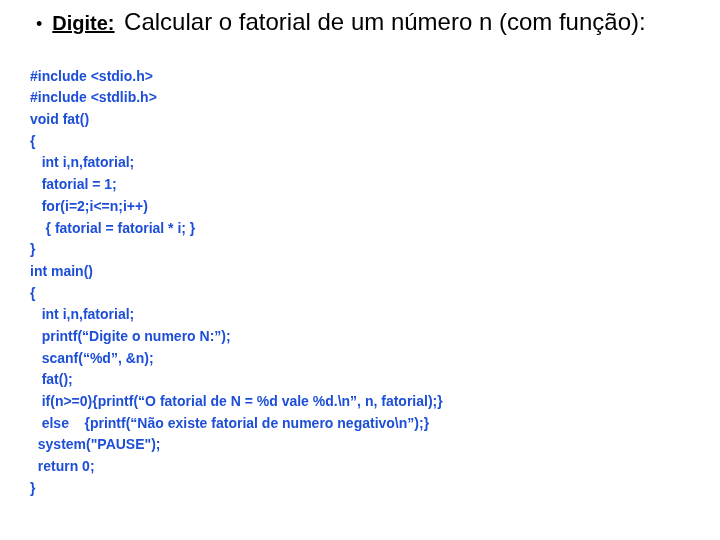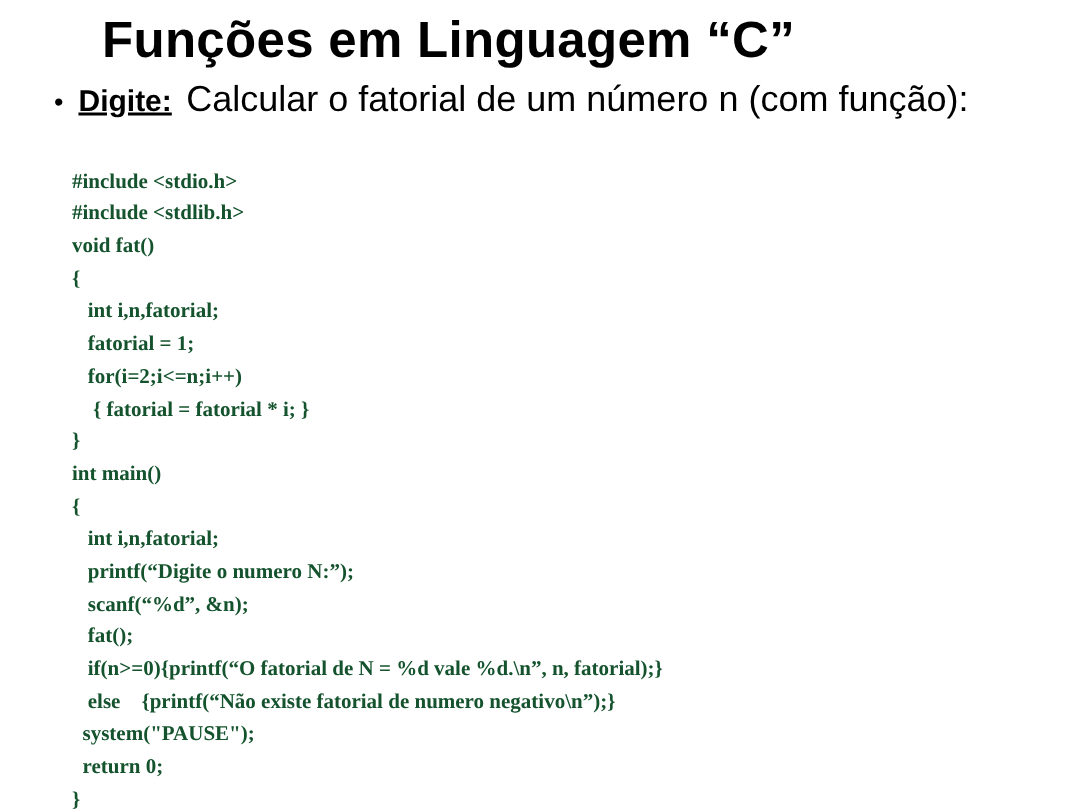--- a/index.html
+++ b/index.html
@@ -33,35 +33,34 @@
   }
   .ex-label {
     font-weight: 700;
     text-decoration: underline;
     margin-right: 4px;
   }
   .ex-text {
     font-size: 24px;
   }
   .code {
-    font-family: Liberation Serif, serif;
+    font-family: Liberation Sans, sans-serif;
     font-weight: 700;
     font-size: 14px;
     line-height: 1.55;
     white-space: pre;
-    margin-left: 20px;
-    color: #14532d;
+    margin-left: 2px;
+    color: #1d4ed8;
   }
 </style>
 </head>
 <body>
 
 <div class="slide">
 
-  <h1 class="title">Funções em Linguagem “C”</h1>
 
   <div class="bullet-row">
     <span class="bullet-dot">•</span>
     <span>
       <span class="ex-label">Digite:</span>
       <span class="ex-text">Calcular o fatorial de um número n (com função):</span>
     </span>
   </div>
 
   <div class="code">

